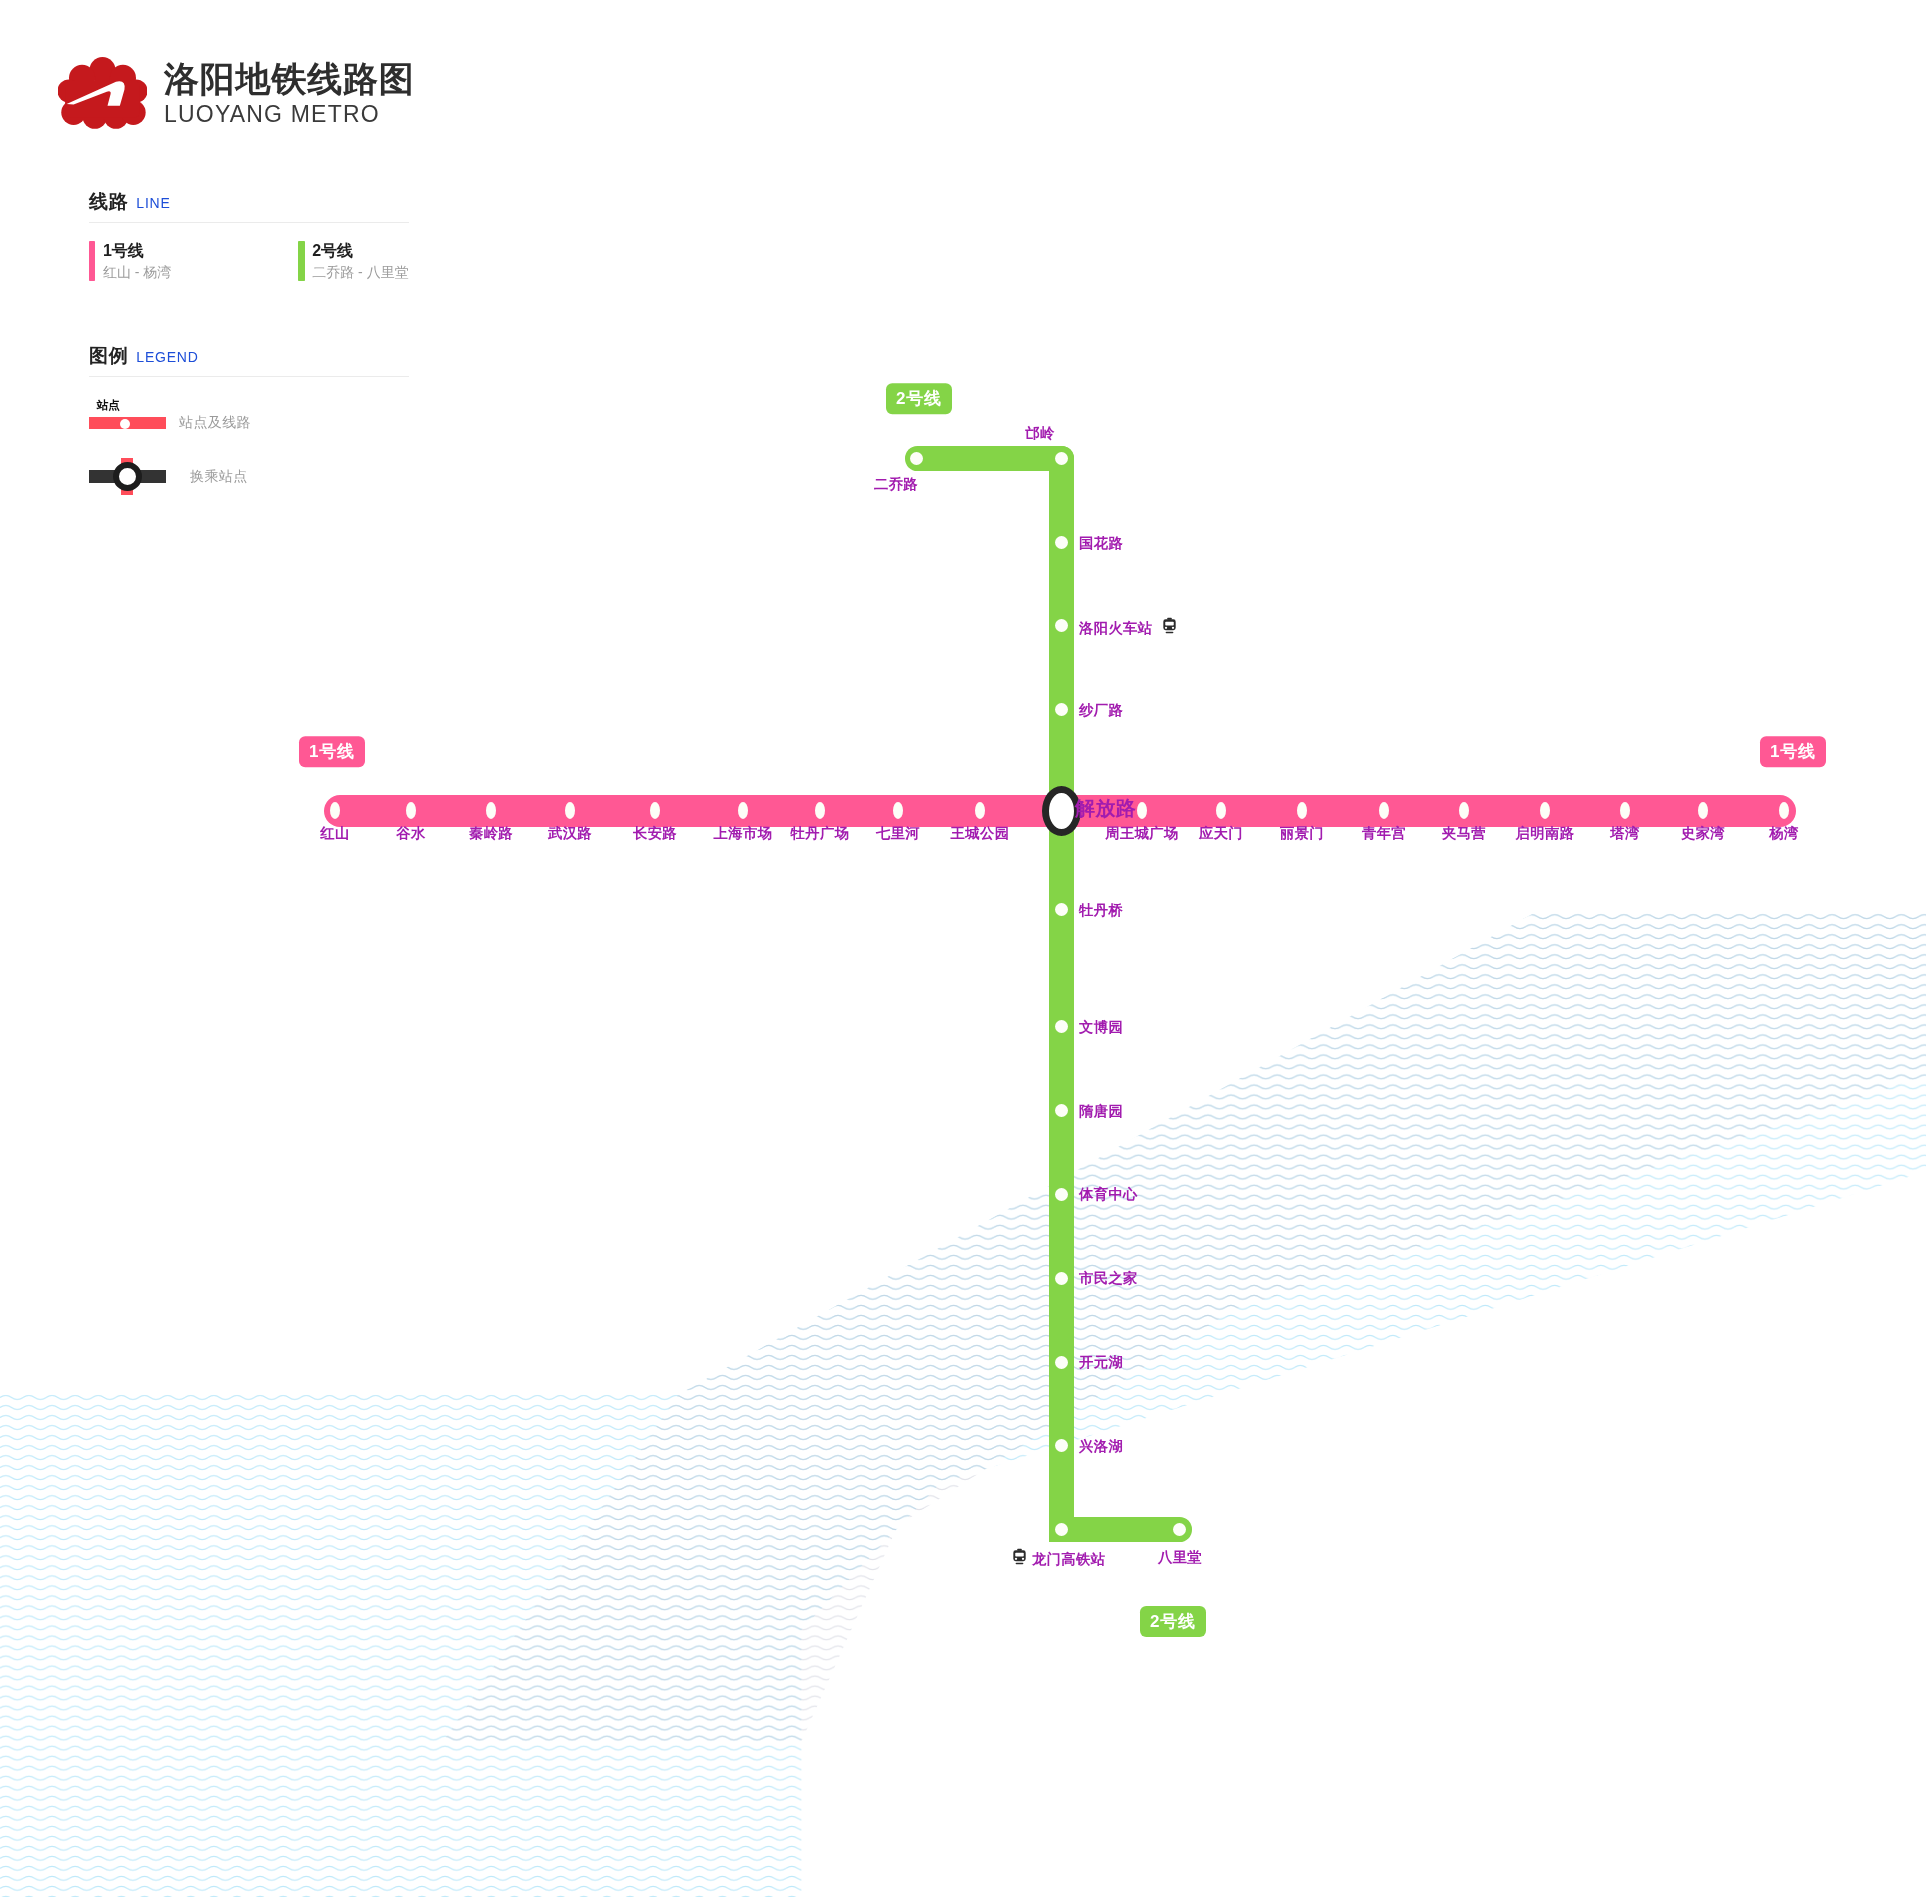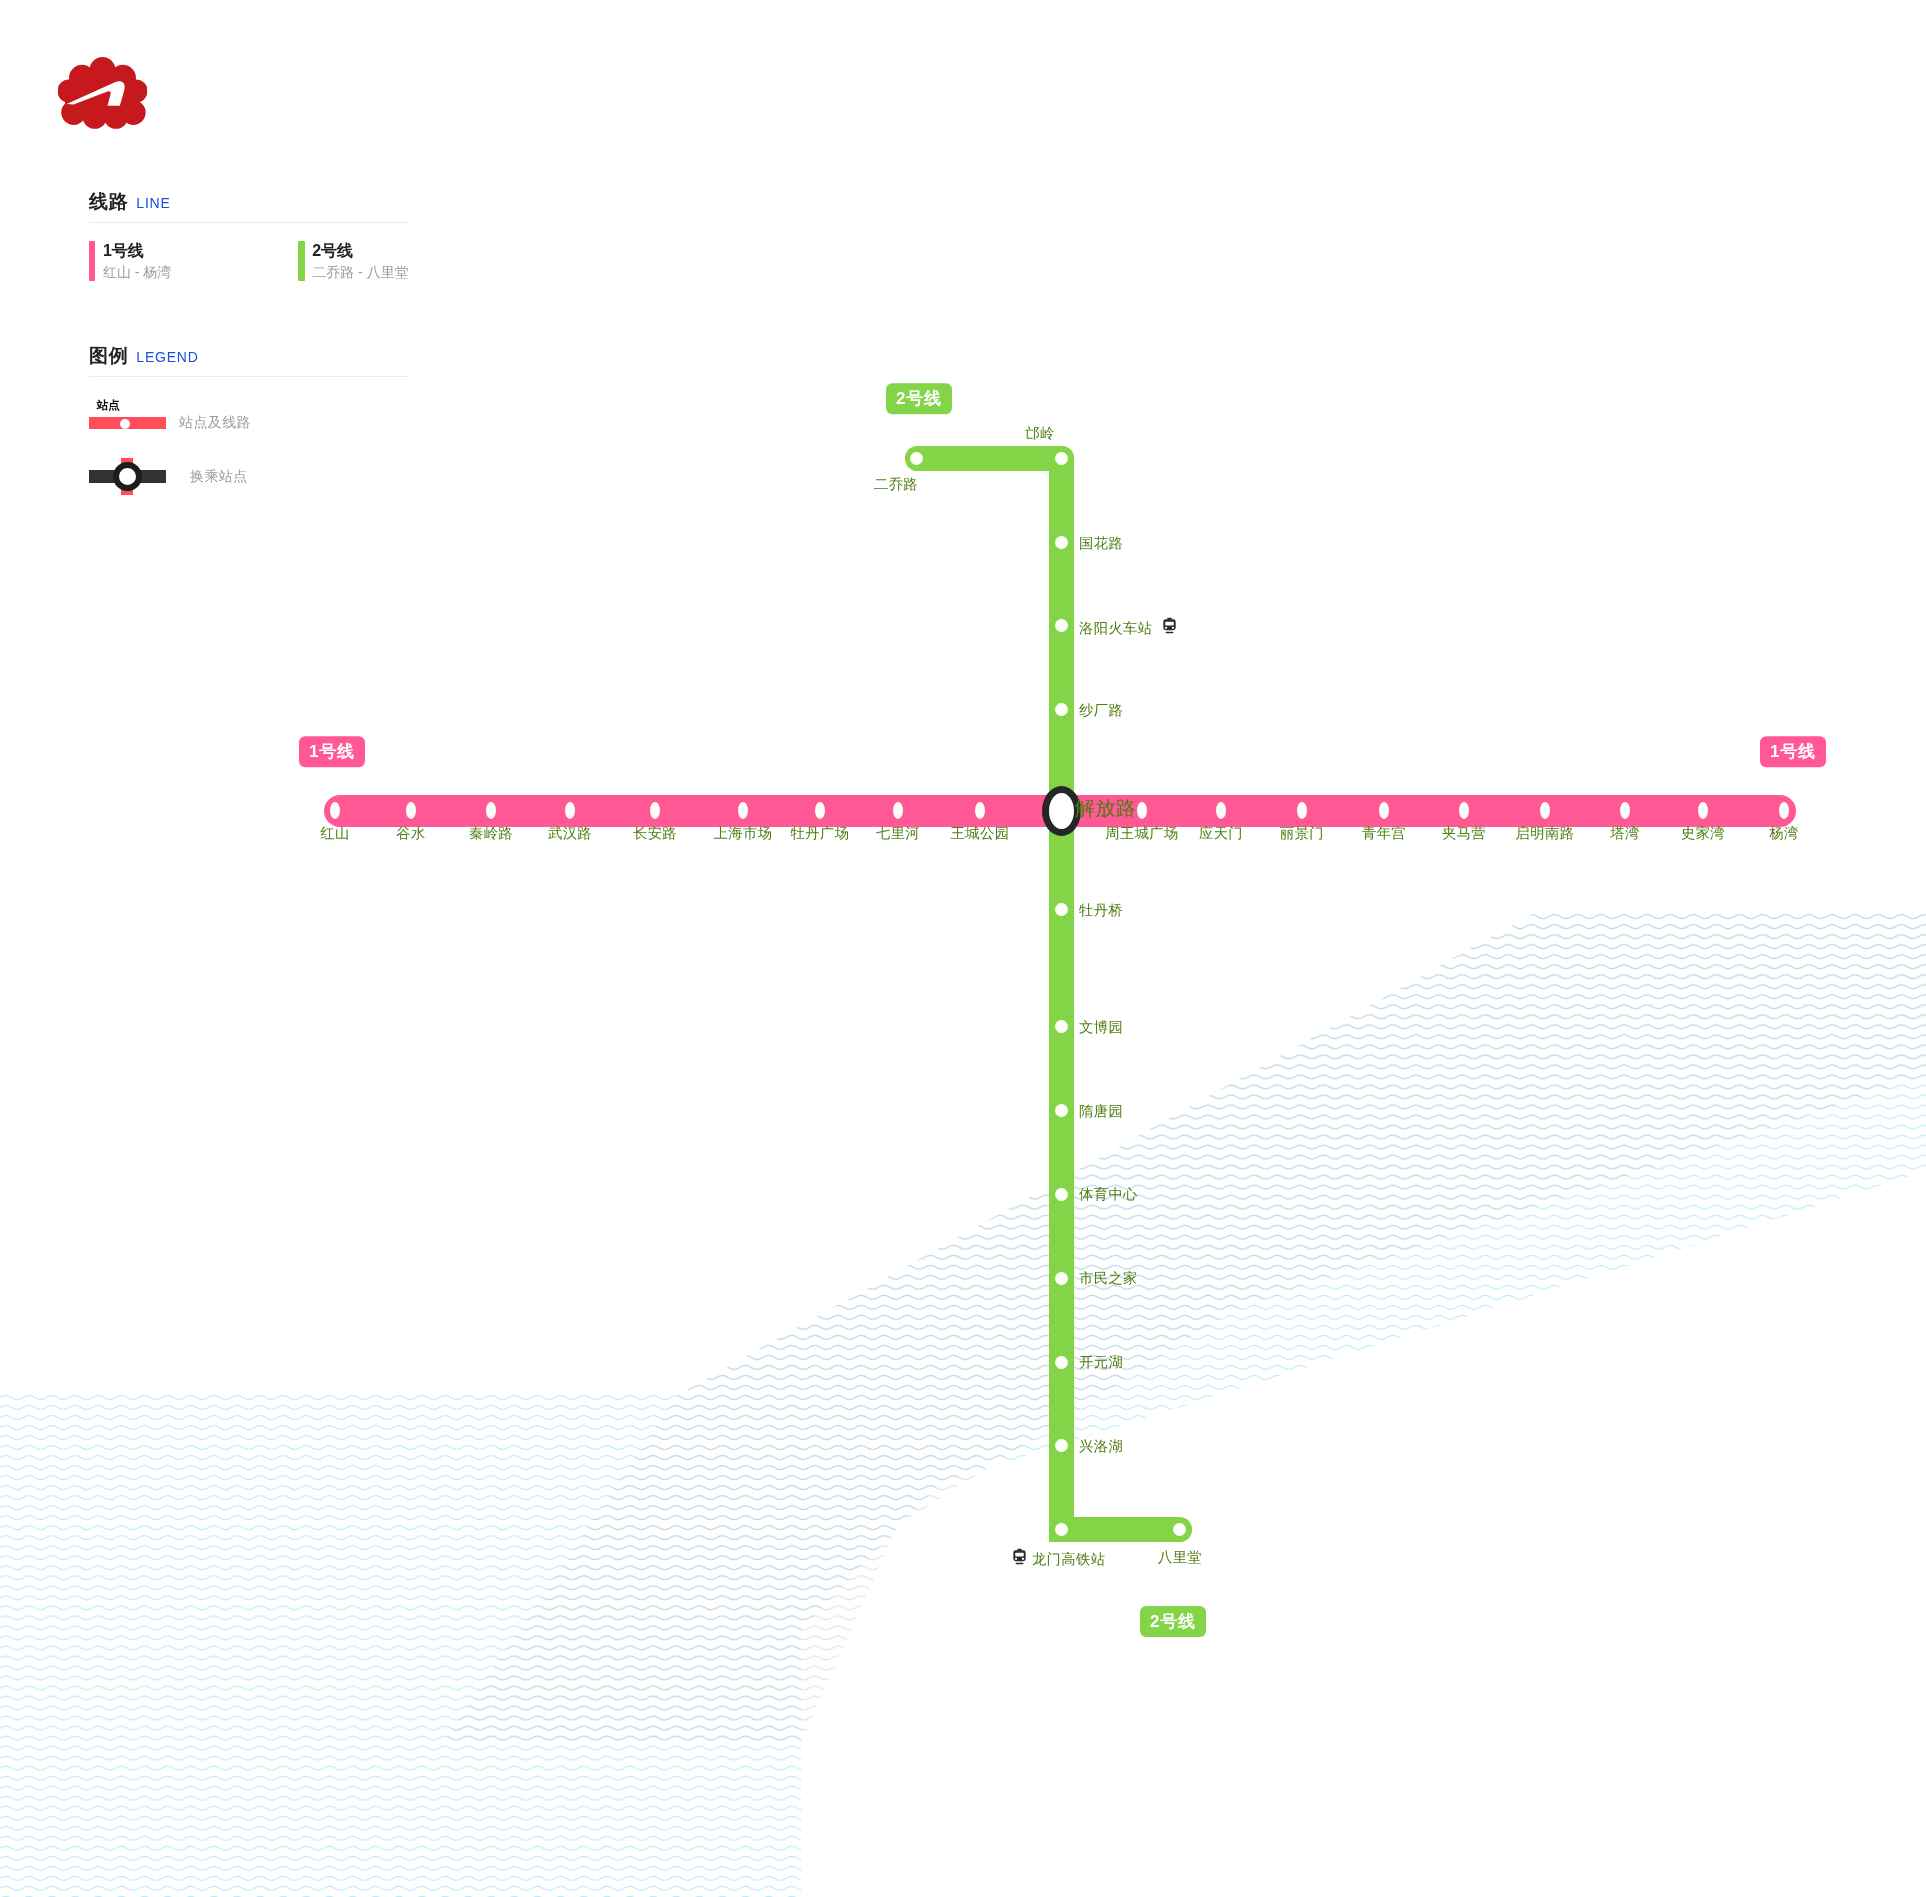--- a/index.html
+++ b/index.html
@@ -52,21 +52,21 @@
 
   
   .stn-dot{position:absolute;background:#fdfef8;border-radius:50%;}
   .stn-dot.l1{width:10px;height:17px;border-radius:50%;}
   .stn-dot.l2{width:13px;height:13px;}
 
   
   .interchange{position:absolute;border:7.7px solid #262626;background:#fff;border-radius:50%;box-sizing:border-box;}
 
   
-  .stn-label{position:absolute;font-size:14.3px;font-weight:normal;color:#4d7c0f;white-space:nowrap;letter-spacing:0.4px;}
+  .stn-label{position:absolute;font-size:14.3px;font-weight:bold;color:#a21caf;white-space:nowrap;letter-spacing:0.4px;}
   .stn-label.big{font-size:20px;margin-top:30px;}
   .stn-label.l1{transform:translateX(-50%);text-align:center;}
   .train-ic{display:inline-block;vertical-align:-1.5px;margin-left:3.9px;}
   .train-ic.left{margin-left:0;margin-right:3.9px;}
 
   
   .badge{position:absolute;border-radius:6.2px;display:flex;align-items:center;justify-content:center;
          font-size:17px;font-weight:bold;color:#fff;letter-spacing:0.8px;padding:3.9px 10px;}
   .badge.pink{background:#FF5894;}
   .badge.green{background:#84D447;}
@@ -108,20 +108,24 @@
         <circle cx="28" cy="96" r="30"></circle>
         <circle cx="202" cy="96" r="30"></circle>
         <circle cx="40" cy="152" r="32"></circle>
         <circle cx="95" cy="162" r="32"></circle>
         <circle cx="150" cy="162" r="32"></circle>
         <circle cx="195" cy="152" r="32"></circle>
         <rect x="18" y="70" width="194" height="95" rx="14"></rect>
       </g>
       <path d="M22 130 L150 72 Q176 66 172 92 L160 134 L128 134 L136 104 Q138 94 126 98 L40 131 Z" fill="#ffffff"></path>
     </svg>
+    <div class="title-block">
+      <div class="title-cn">洛阳地铁线路图</div>
+      <div class="title-en">LUOYANG METRO</div>
+    </div>
   </div>
 
   <div class="sec-head" style="left:89px;top:189px;">
     <span class="sec-cn">线路</span>
     <span class="sec-en">LINE</span>
   </div>
   <div class="sec-rule" style="left:89px;top:222px;width:320px;"></div>
 
   <div class="line-legend" style="left:89px;top:241px;gap:127px;">
     <div class="ll-item">

